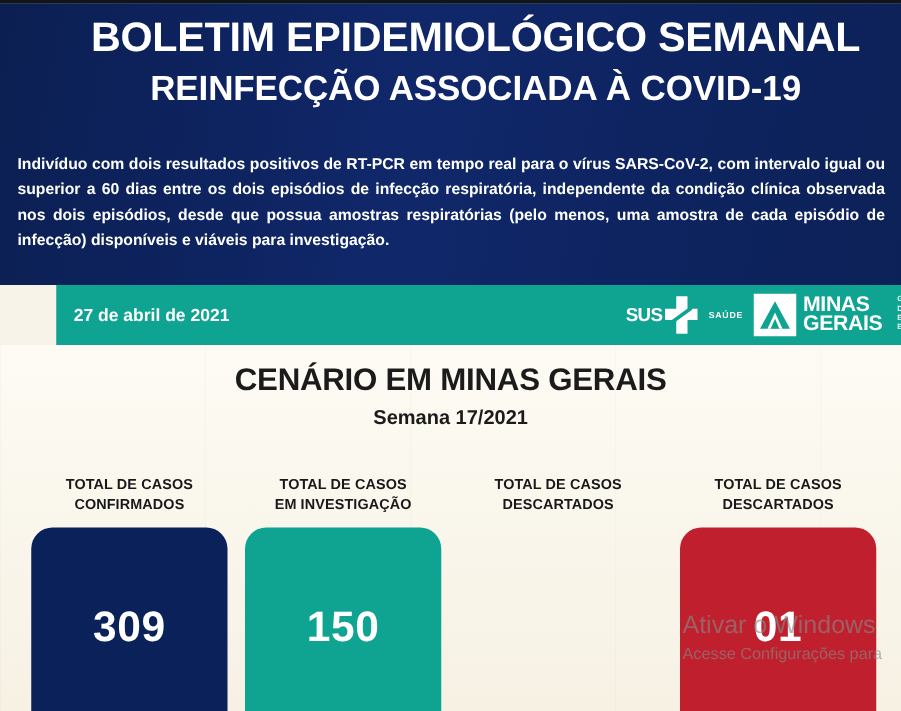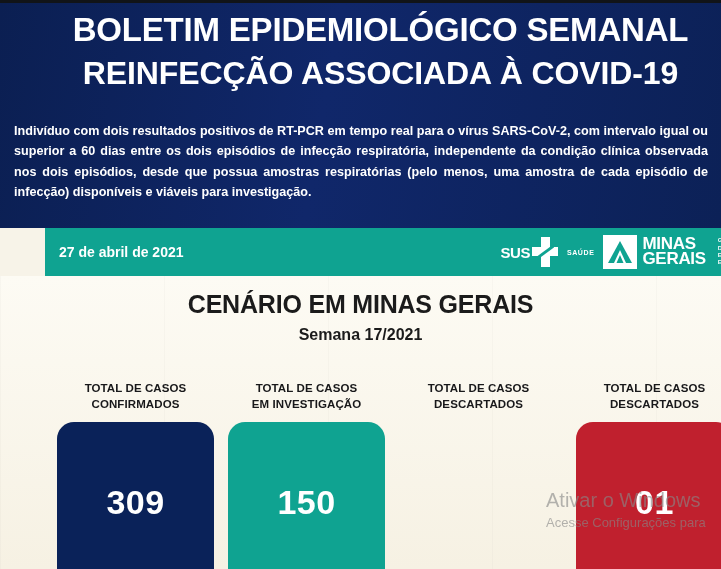--- a/index.html
+++ b/index.html
@@ -48,21 +48,21 @@
   .title-main {
     font-size: 33px;
     font-weight: bold;
     color: #ffffff;
     letter-spacing: -0.2px;
     line-height: 1.12;
     white-space: nowrap;
   }
 
   .title-sub {
-    font-size: 32px;
+    font-size: 28px;
     font-weight: bold;
     color: #ffffff;
     letter-spacing: -0.1px;
     line-height: 1.2;
     margin-top: 5px;
     white-space: nowrap;
   }
 
   .definition {
     position: absolute;
@@ -238,21 +238,20 @@
     font-weight: bold;
     color: #1b1b1b;
   }
 
   
   .cards {
     position: absolute;
     top: 105px; left: 0;
     width: 637px;
     height: 188px;
-    margin-left: 32px;
   }
 
   .card {
     position: absolute;
     top: 0;
     width: 157px;
     height: 188px;
   }
   .card.c0 { left: 25px; }
   .card.c1 { left: 196px; }

